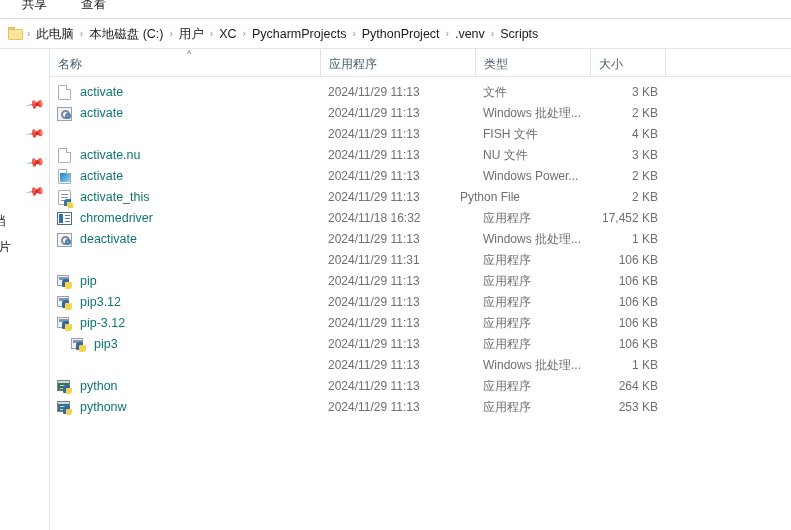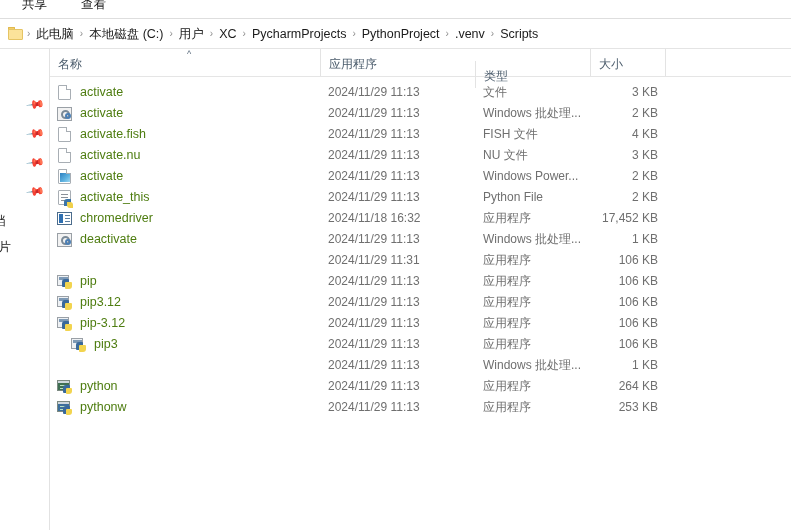--- a/index.html
+++ b/index.html
@@ -178,21 +178,21 @@
   }
   .cell {
     position: absolute;
     top: 0;
     height: 21px;
     line-height: 21px;
     font-size: 12.5px;
     white-space: nowrap;
     overflow: hidden;
   }
-  .cell.name { color: #4d7c0f; }
+  .cell.name { color: #0f766e; }
   .cell.date { color: #6f6f6f; font-size: 12px; }
   .cell.type { color: #6f6f6f; font-size: 12px; }
   .cell.size { color: #6f6f6f; font-size: 12px; text-align: right; }
 
   
   .fi {
     position: absolute;
     width: 16px; height: 16px;
     top: 3px;
   }
@@ -451,21 +451,21 @@
 <div class="listpane">
 
   <div class="colheader">
     <div class="colhead" style="left:0px;width:270px;">
       <span class="sort-caret" style="left:137px;">^</span>
       <span>名称</span>
     </div>
     <div class="colhead divided" style="left:270px;width:155px;">
       <span>应用程序</span>
     </div>
-    <div class="colhead divided" style="left:425px;width:115px;margin-top:12px;">
+    <div class="colhead divided" style="left:425px;width:115px;">
       <span>类型</span>
     </div>
     <div class="colhead divided" style="left:540px;width:75px;">
       <span>大小</span>
     </div>
     <div class="colhead divided" style="left:615px;width:126px;"></div>
   </div>
 
   <div id="rows">
       <div class="row" style="top: 33px;">
@@ -477,21 +477,20 @@
       <div class="row" style="top: 54px;">
         <div class="cell name" style="left: 6px; width: 260px; padding-left: 24px; box-sizing: border-box;"><span class="fi fi-bat">
             <span class="gear"></span>
             <span class="gear2"></span>
           </span><span>activate</span></div>
         <div class="cell date" style="left: 278px; width: 145px;">2024/11/29 11:13</div>
         <div class="cell type" style="left: 433px; width: 112px;">Windows 批处理...</div>
         <div class="cell size" style="left: 528px; width: 80px;">2 KB</div>
       </div>
       <div class="row" style="top: 75px;">
-        <div class="cell name" style="left: 6px; width: 260px; padding-left: 24px; box-sizing: border-box;"><span class="fi fi-doc"></span><span>activate.fish</span></div>
         <div class="cell date" style="left: 278px; width: 145px;">2024/11/29 11:13</div>
         <div class="cell type" style="left: 433px; width: 112px;">FISH 文件</div>
         <div class="cell size" style="left: 528px; width: 80px;">4 KB</div>
       </div>
       <div class="row" style="top: 96px;">
         <div class="cell name" style="left: 6px; width: 260px; padding-left: 24px; box-sizing: border-box;"><span class="fi fi-doc"></span><span>activate.nu</span></div>
         <div class="cell date" style="left: 278px; width: 145px;">2024/11/29 11:13</div>
         <div class="cell type" style="left: 433px; width: 112px;">NU 文件</div>
         <div class="cell size" style="left: 528px; width: 80px;">3 KB</div>
       </div>
@@ -503,21 +502,21 @@
         <div class="cell type" style="left: 433px; width: 112px;">Windows Power...</div>
         <div class="cell size" style="left: 528px; width: 80px;">2 KB</div>
       </div>
       <div class="row" style="top: 138px;">
         <div class="cell name" style="left: 6px; width: 260px; padding-left: 24px; box-sizing: border-box;"><span class="fi fi-py">
             <span class="lines"></span>
             <span class="snake-b"></span>
             <span class="snake-y"></span>
           </span><span>activate_this</span></div>
         <div class="cell date" style="left: 278px; width: 145px;">2024/11/29 11:13</div>
-        <div class="cell type" style="left: 433px; width: 112px;">Python File</div>
+        <div class="cell type" style="left: 410px; width: 112px;">Python File</div>
         <div class="cell size" style="left: 528px; width: 80px;">2 KB</div>
       </div>
       <div class="row" style="top: 159px;">
         <div class="cell name" style="left: 6px; width: 260px; padding-left: 24px; box-sizing: border-box;"><span class="fi fi-app">
             <span class="bar"></span>
             <span class="lines"></span>
           </span><span>chromedriver</span></div>
         <div class="cell date" style="left: 278px; width: 145px;">2024/11/18 16:32</div>
         <div class="cell type" style="left: 433px; width: 112px;">应用程序</div>
         <div class="cell size" style="left: 528px; width: 80px;">17,452 KB</div>

